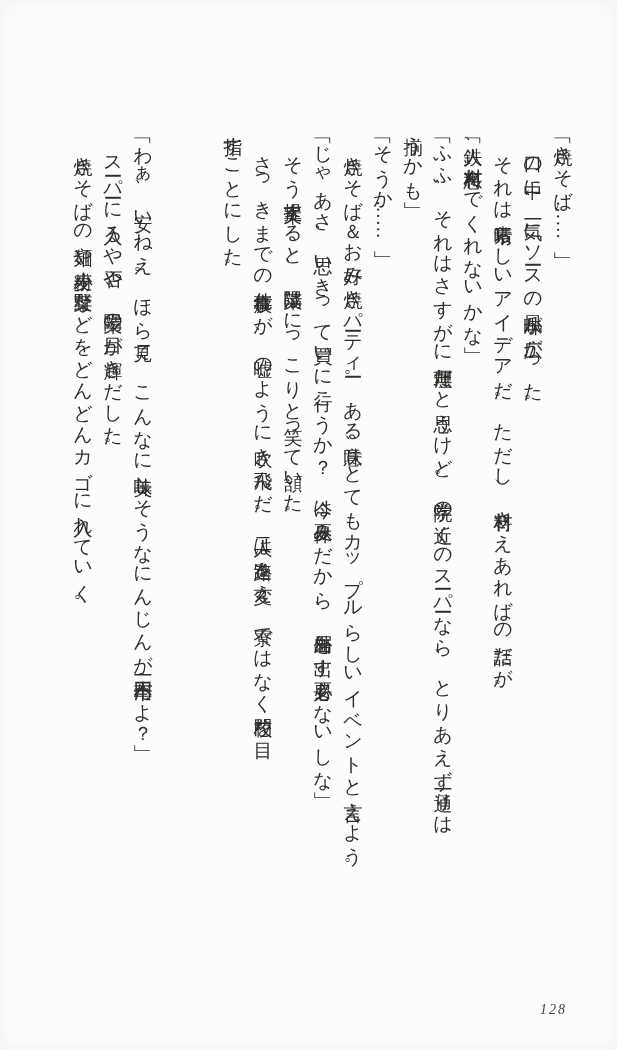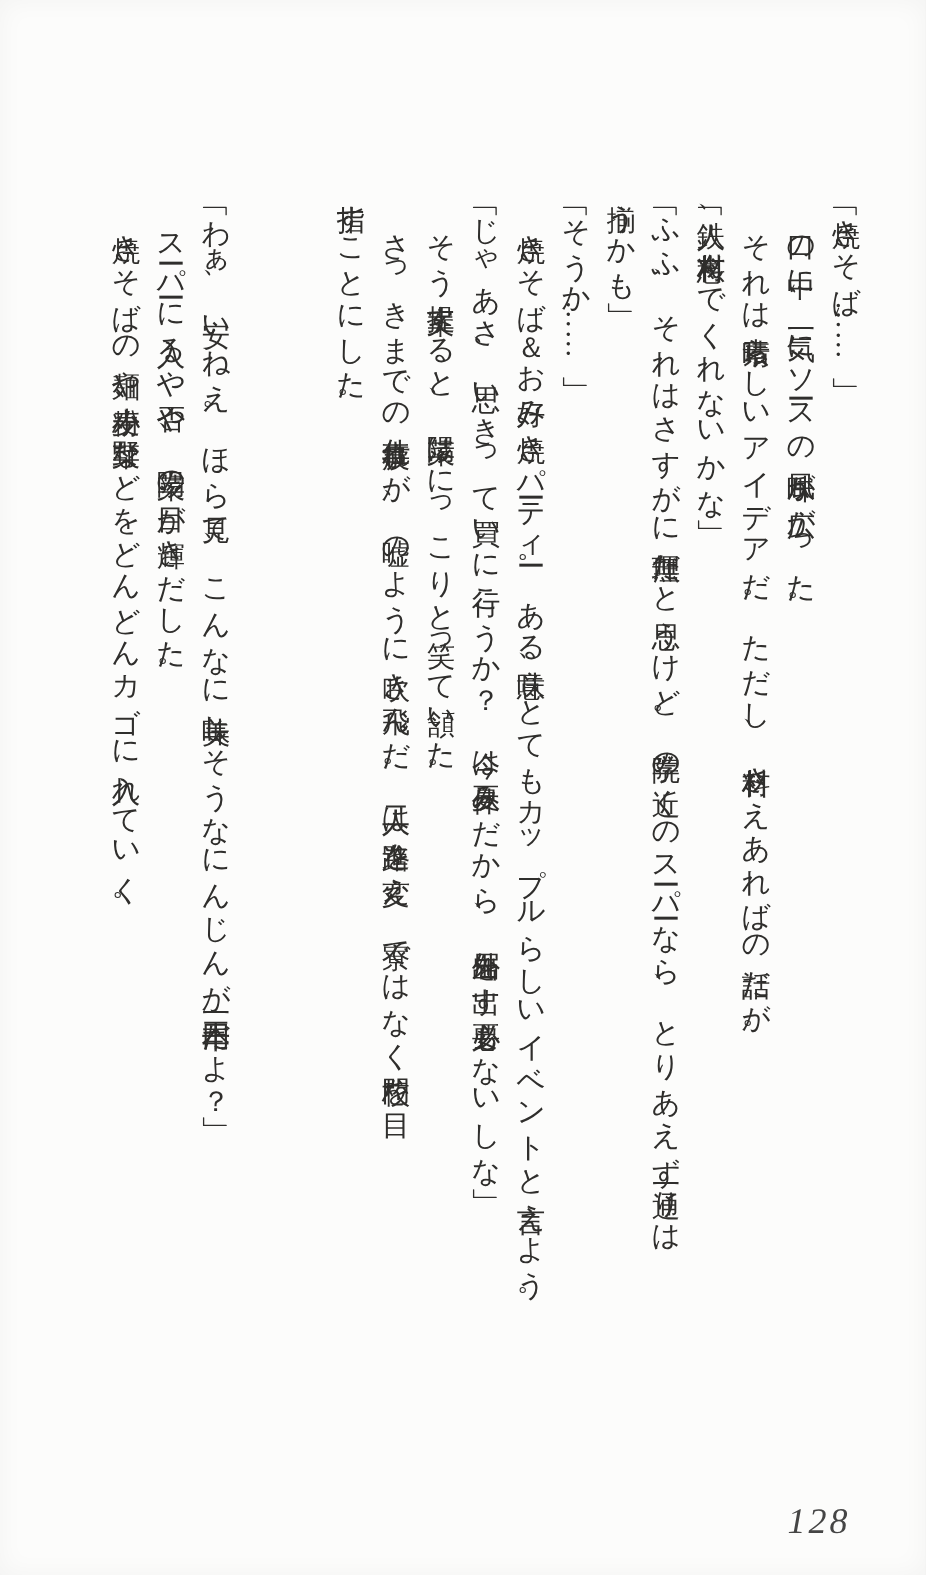--- a/index.html
+++ b/index.html
@@ -35,21 +35,21 @@
   }
   .indent-none { padding-top: 0; }
   .indent-half { padding-top: 10px; }   
   .indent-full { padding-top: 21px; }   
   .page-number {
     position: absolute;
     top: 1002px;
     right: 50px;
     font-family: "Liberation Serif", "DejaVu Serif", serif;
     font-style: italic;
-    font-size: 24px;
+    font-size: 14px;
     letter-spacing: 2px;
     color: #454545;
   }
 </style>
 </head>
 <body>
 
 <div class="page">
   <div class="text-block" id="text-block">
       <div class="col indent-half">「焼きそば……」</div>

